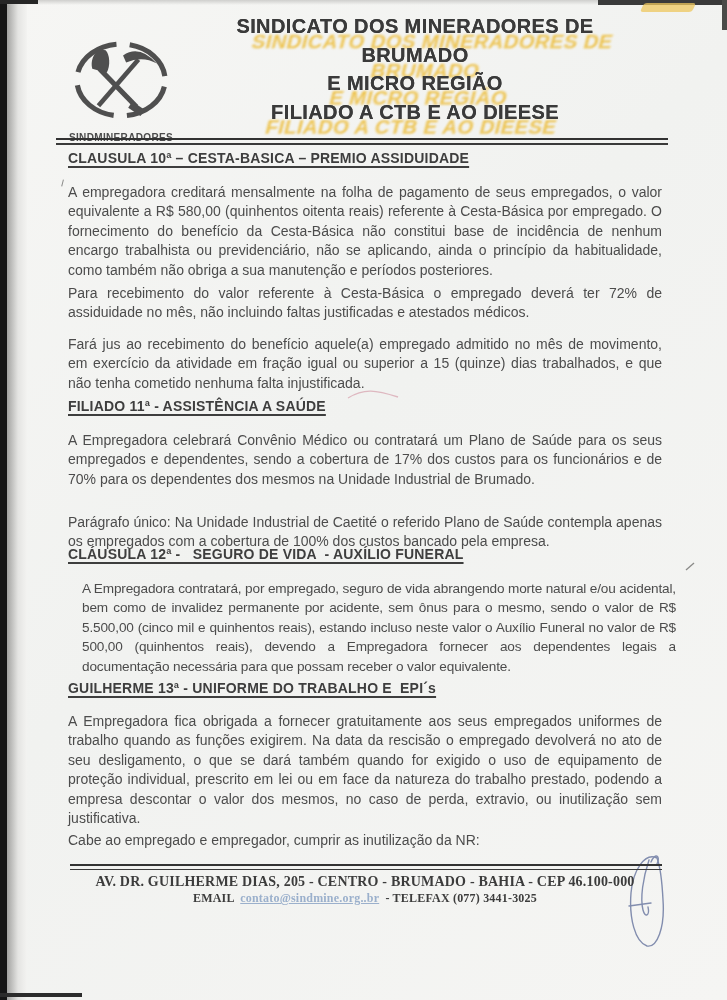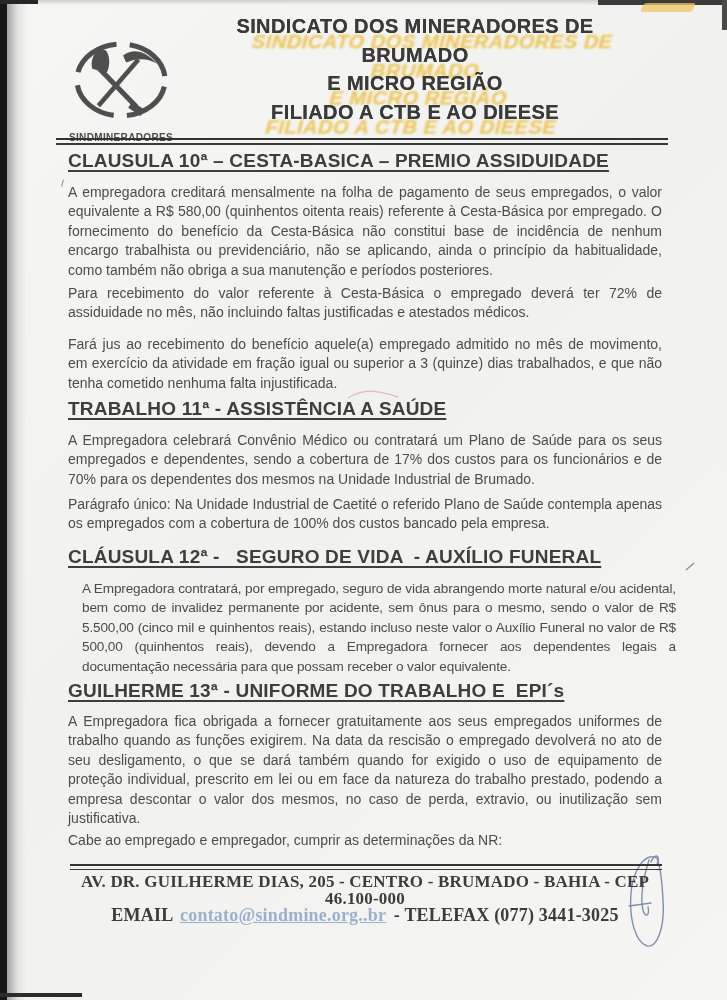--- a/index.html
+++ b/index.html
@@ -28,35 +28,35 @@
   .title-layer{position:absolute;left:0;top:0;width:100%;text-align:center;
                font-weight:bold;font-size:20px;line-height:28.5px;letter-spacing:.4px;}
   .title-ghost{color:#edc24b;transform:translate(7px,15px) skewX(-14deg) scaleX(1.01);
                filter:blur(.8px);opacity:.95;z-index:1;}
   .title-main{color:#3a3a3a;z-index:2;text-shadow:0 0 .5px #3a3a3a;}
   .rule-double{position:absolute;left:56px;top:138px;width:612px;height:7px;
                border-top:2.5px solid #323232;border-bottom:2px solid #3a3a3a;box-sizing:border-box;}
 
   
   .blk{position:absolute;left:68px;width:594px;margin:0;}
-  .heading{font-size:19px;font-weight:bold;color:#3e3e3e;letter-spacing:.2px;
+  .heading{font-size:14px;font-weight:bold;color:#3e3e3e;letter-spacing:.2px;
            text-decoration:underline;text-underline-offset:3px;text-decoration-thickness:1.5px;
            white-space:pre-wrap;}
   .para{font-size:14px;line-height:19.4px;color:#4c4c4c;text-align:justify;}
   .tight{font-size:13.6px;letter-spacing:-.15px;margin-left:14px;}
   .stray-quote{position:absolute;left:62px;top:180px;width:4px;height:7px;
                border-left:1.5px solid #8a8a88;transform:rotate(14deg);}
 
   
   .footer-rule{position:absolute;left:70px;top:864px;width:592px;height:6px;
                border-top:2.5px solid #333;border-bottom:1.5px solid #3a3a3a;box-sizing:border-box;}
   .footer-text{position:absolute;left:68px;top:873px;width:594px;text-align:center;
                font-family:"Liberation Serif",serif;font-weight:bold;color:#3c3c3c;}
-  .f-line{font-size:17px;line-height:17px;letter-spacing:.2px;}
-  .f-line2,.f-line3{font-size:18px;}
+  .f-line{font-size:14px;line-height:17px;letter-spacing:.2px;}
+  .f-line2,.f-line3{font-size:12px;}
   .email-link{color:#9bb0cc;text-decoration:underline;text-decoration-color:#9bb0cc;margin:0 3px;}
 
   .annotation{position:absolute;}
 </style>
 </head>
 <body>
 
 <div class="page">
 
   <div class="edge-black"></div>
@@ -98,32 +98,32 @@
 
     <div class="rule-double"></div>
   </header>
 
   <main>
     <div class="stray-quote"></div>
 
     <h2 class="blk heading" style="top:150px">CLAUSULA 10ª – CESTA-BASICA – PREMIO ASSIDUIDADE</h2>
     <p class="blk para" style="top:183px">A empregadora creditará mensalmente na folha de pagamento de seus empregados, o valor equivalente a R$ 580,00 (quinhentos oitenta reais) referente à Cesta-Básica por empregado. O fornecimento do benefício da Cesta-Básica não constitui base de incidência de nenhum encargo trabalhista ou previdenciário, não se aplicando, ainda o princípio da habitualidade, como também não obriga a sua manutenção e períodos posteriores.</p>
     <p class="blk para" style="top:284px">Para recebimento do valor referente à Cesta-Básica o empregado deverá ter 72% de assiduidade no mês, não incluindo faltas justificadas e atestados médicos.</p>
-    <p class="blk para" style="top:335px">Fará jus ao recebimento do benefício aquele(a) empregado admitido no mês de movimento, em exercício da atividade em fração igual ou superior a 3 (quinze) dias trabalhados, e que não tenha cometido nenhuma falta injustificada.</p>
+    <p class="blk para" style="top:335px">Fará jus ao recebimento do benefício aquele(a) empregado admitido no mês de movimento, em exercício da atividade em fração igual ou superior a 15 (quinze) dias trabalhados, e que não tenha cometido nenhuma falta injustificada.</p>
 
-    <h2 class="blk heading" style="top:398px">TRABALHO 11ª - ASSISTÊNCIA A SAÚDE</h2>
+    <h2 class="blk heading" style="top:398px">FILIADO 11ª - ASSISTÊNCIA A SAÚDE</h2>
     <p class="blk para" style="top:431px">A Empregadora celebrará Convênio Médico ou contratará um Plano de Saúde para os seus empregados e dependentes, sendo a cobertura de 17% dos custos para os funcionários e de 70% para os dependentes dos mesmos na Unidade Industrial de Brumado.</p>
-    <p class="blk para" style="top:495px">Parágrafo único: Na Unidade Industrial de Caetité o referido Plano de Saúde contempla apenas os empregados com a cobertura de 100% dos custos bancado pela empresa.</p>
+    <p class="blk para" style="top:513px">Parágrafo único: Na Unidade Industrial de Caetité o referido Plano de Saúde contempla apenas os empregados com a cobertura de 100% dos custos bancado pela empresa.</p>
 
     <h2 class="blk heading" style="top:546px">CLÁUSULA 12ª -   SEGURO DE VIDA  - AUXÍLIO FUNERAL</h2>
     <p class="blk para tight" style="top:579px">A Empregadora contratará, por empregado, seguro de vida abrangendo morte natural e/ou acidental, bem como de invalidez permanente por acidente, sem ônus para o mesmo, sendo o valor de R$ 5.500,00 (cinco mil e quinhentos reais), estando incluso neste valor o Auxílio Funeral no valor de R$ 500,00 (quinhentos reais), devendo a Empregadora fornecer aos dependentes legais a documentação necessária para que possam receber o valor equivalente.</p>
 
     <h2 class="blk heading" style="top:680px">GUILHERME 13ª - UNIFORME DO TRABALHO E  EPI´s</h2>
     <p class="blk para" style="top:712px">A Empregadora fica obrigada a fornecer gratuitamente aos seus empregados uniformes de trabalho quando as funções exigirem. Na data da rescisão o empregado devolverá no ato de seu desligamento, o que se dará também quando for exigido o uso de equipamento de proteção individual, prescrito em lei ou em face da natureza do trabalho prestado, podendo a empresa descontar o valor dos mesmos, no caso de perda, extravio, ou inutilização sem justificativa.</p>
-    <p class="blk para" style="top:831px">Cabe ao empregado e empregador, cumprir as determinações da NR:</p>
+    <p class="blk para" style="top:831px">Cabe ao empregado e empregador, cumprir as inutilização da NR:</p>
   </main>
 
   <svg class="annotation" style="left:342px;top:384px" width="64" height="20" viewBox="0 0 64 20">
     <path d="M 6 14 C 22 4 34 6 56 13" stroke="#d9a9b4" stroke-width="1.4" fill="none" opacity=".8"></path>
   </svg>
   <svg class="annotation" style="left:684px;top:560px" width="14" height="14" viewBox="0 0 14 14">
     <path d="M 2 10 L 10 3" stroke="#8a8a88" stroke-width="1.3" fill="none"></path>
   </svg>
   <svg class="annotation" style="left:605px;top:848px" width="85" height="108" viewBox="0 0 85 108">
     <g stroke="#6f7ca3" stroke-width="1.4" fill="none" opacity=".85" stroke-linecap="round">

